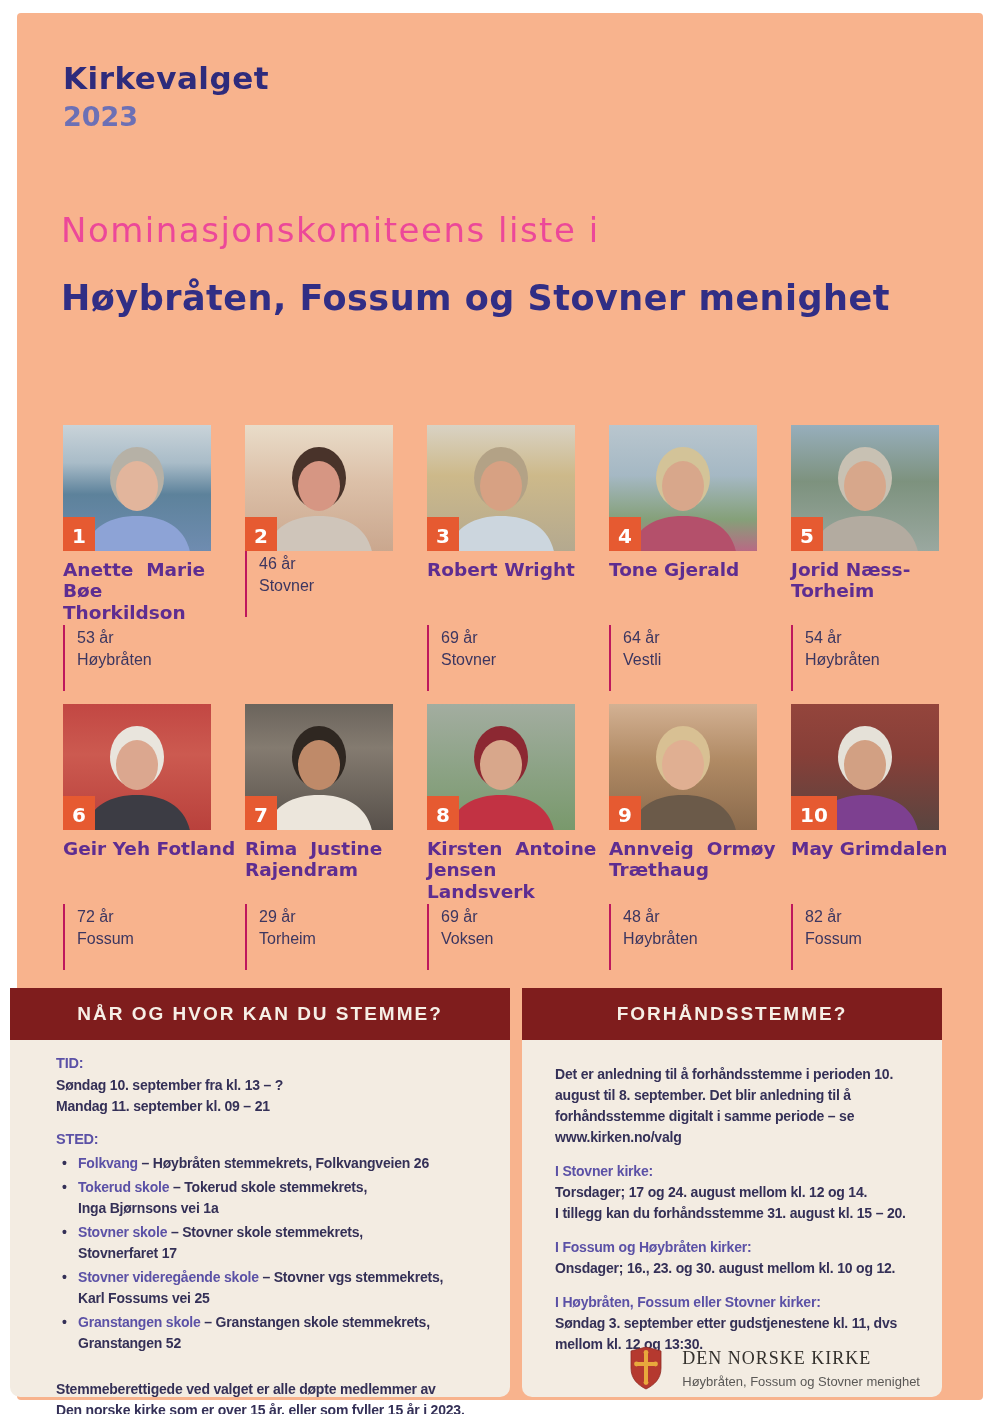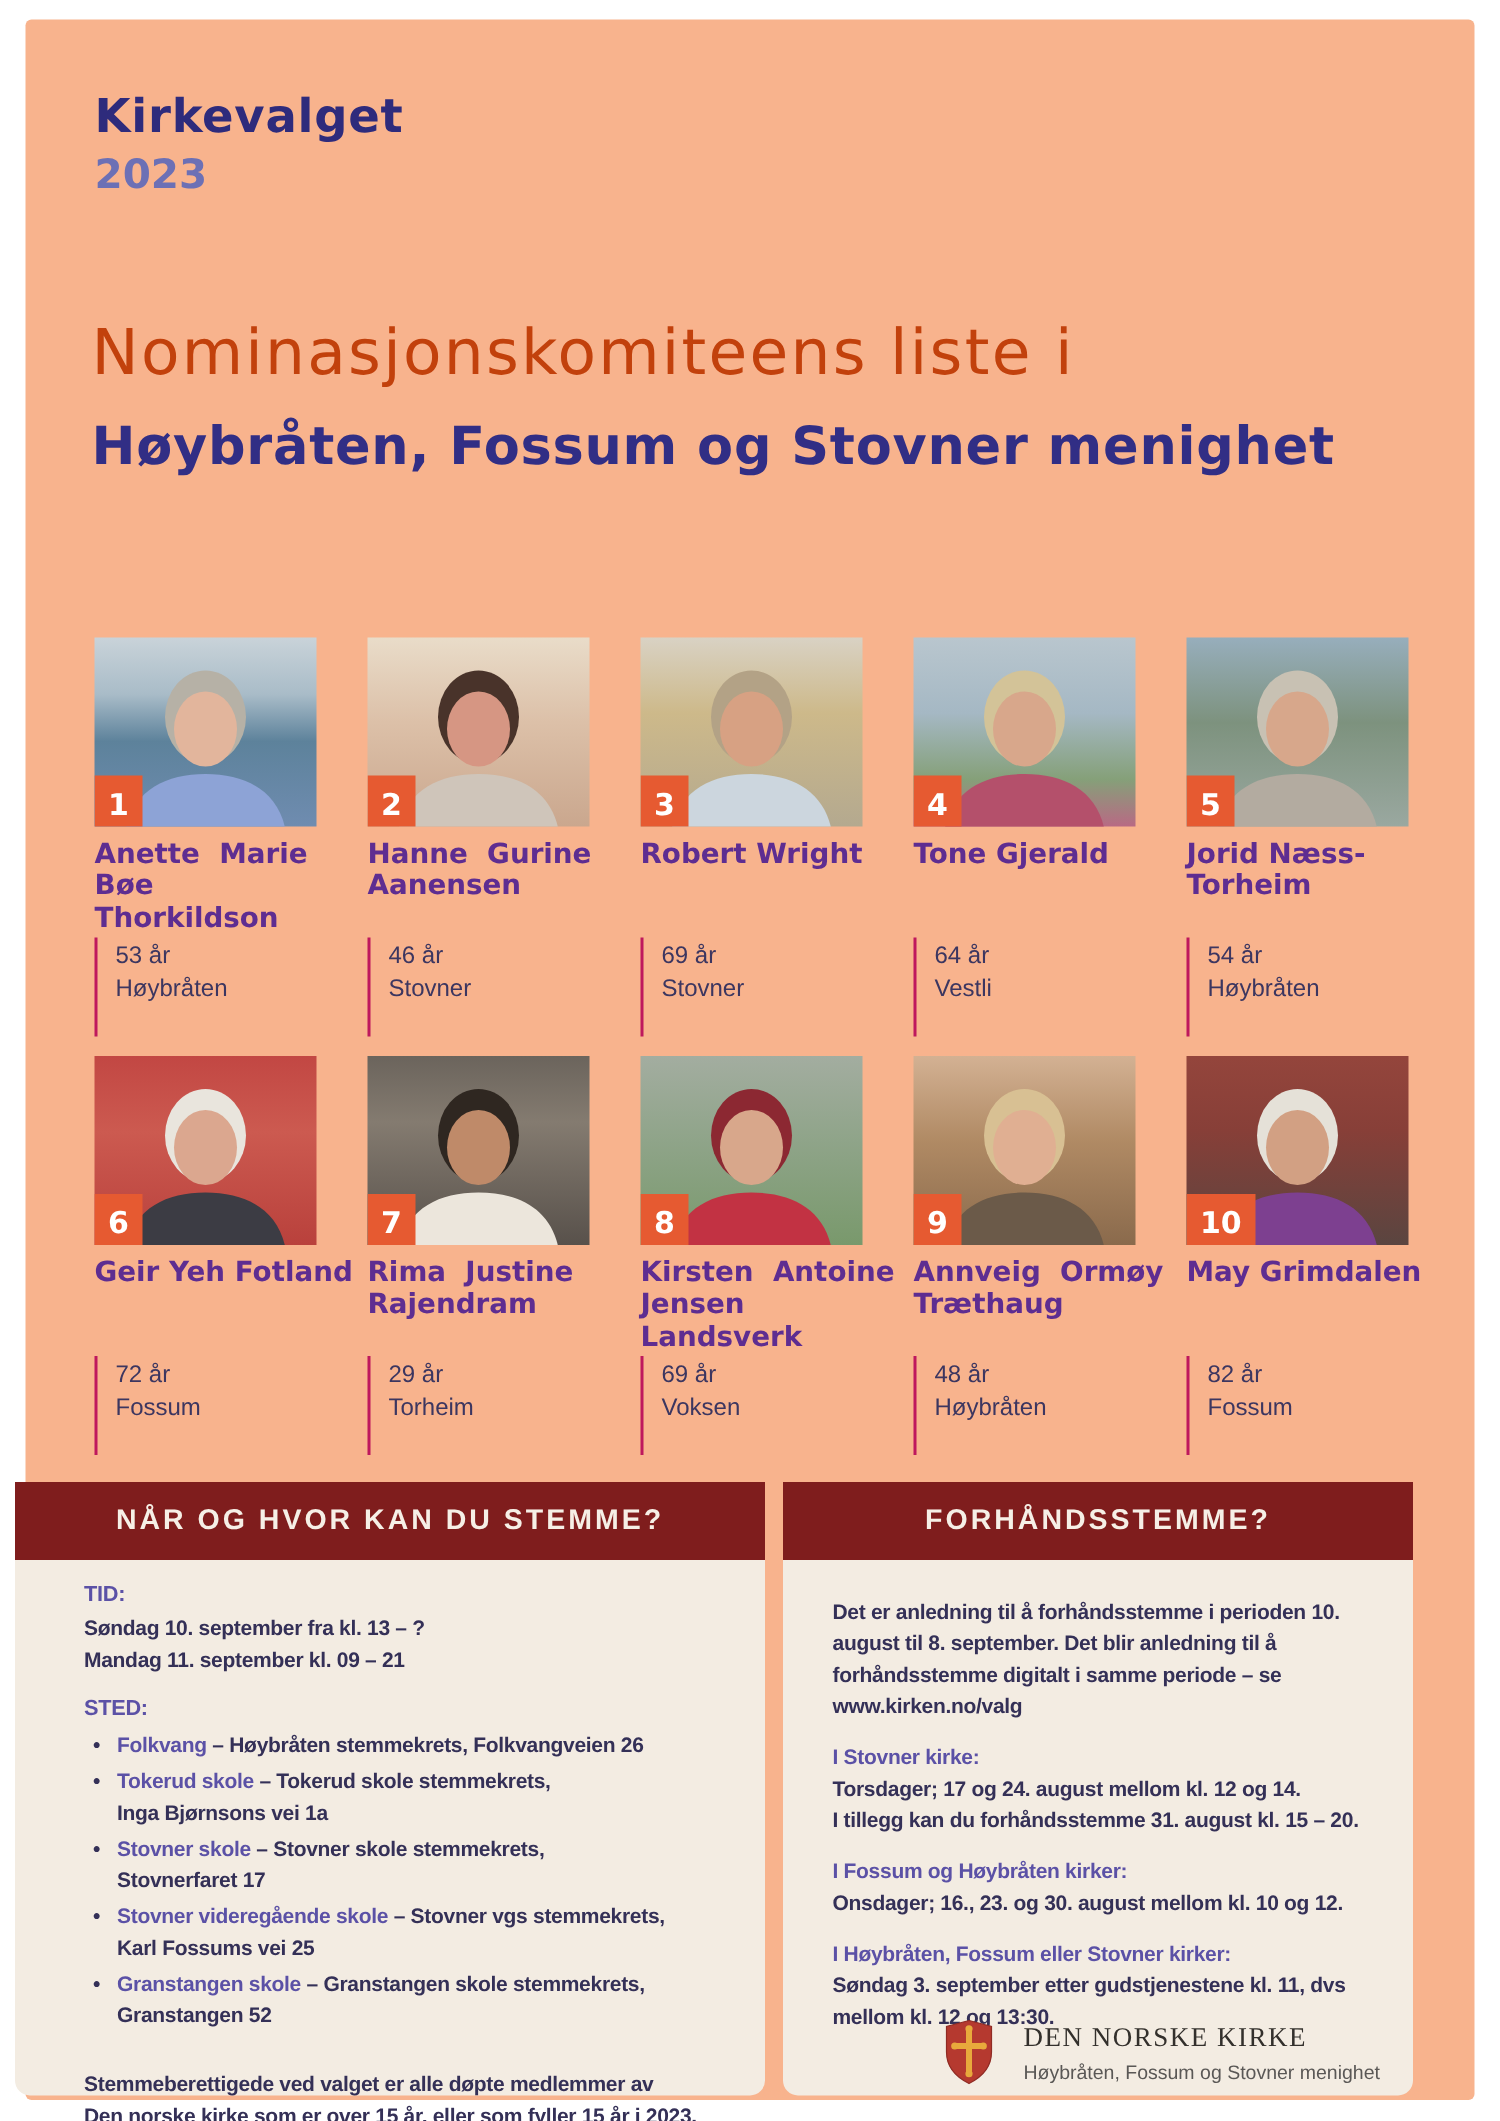--- a/index.html
+++ b/index.html
@@ -7,21 +7,21 @@
         font-family:"Liberation Sans",sans-serif;}
   .peach{position:absolute;left:17px;top:13px;width:966px;height:1387px;
          background:#F8B38D;border-radius:4px;}
 
   
   .brand{position:absolute;left:63px;top:60px;font-family:"DejaVu Sans",sans-serif;
          font-size:31px;font-weight:700;color:#2E2B7C;letter-spacing:.5px;}
   .year{position:absolute;left:63px;top:101px;font-family:"DejaVu Sans",sans-serif;
         font-size:27px;font-weight:700;color:#6C70B5;}
   .title1{position:absolute;left:61px;top:210px;font-family:"DejaVu Sans",sans-serif;
-          font-size:42px;font-weight:400;color:#c2410c;letter-spacing:1.5px;white-space:nowrap;}
+          font-size:34px;font-weight:400;color:#ec4899;letter-spacing:1.5px;white-space:nowrap;}
   .title2{position:absolute;left:61px;top:278px;font-family:"DejaVu Sans",sans-serif;
           font-size:35px;font-weight:700;color:#312E85;letter-spacing:.5px;white-space:nowrap;}
 
   
   .grid{position:absolute;left:63px;top:425px;display:grid;
         grid-template-columns:repeat(5,148px);column-gap:34px;grid-template-rows:279px auto;}
   .card{width:148px;position:relative;}
   .photo{position:relative;width:148px;height:126px;overflow:hidden;}
   .photo svg.sil{position:absolute;left:0;top:6px;width:148px;height:126px;}
   .badge{position:absolute;left:0;bottom:-3px;min-width:19px;height:37px;padding:0 9px;
@@ -121,22 +121,20 @@
       </div>
     </div>
 
     <div class="card">
       <div class="photo p2">
         <svg class="sil">
             <use href="#sil"></use>
           </svg>
         <div class="badge">2</div>
       </div>
-      <div class="cname">Hanne  Gurine
-Aanensen</div>
       <div class="meta">
         <div>46 år</div>
         <div>Stovner</div>
       </div>
     </div>
 
     <div class="card">
       <div class="photo p3">
         <svg class="sil">
             <use href="#sil"></use>

